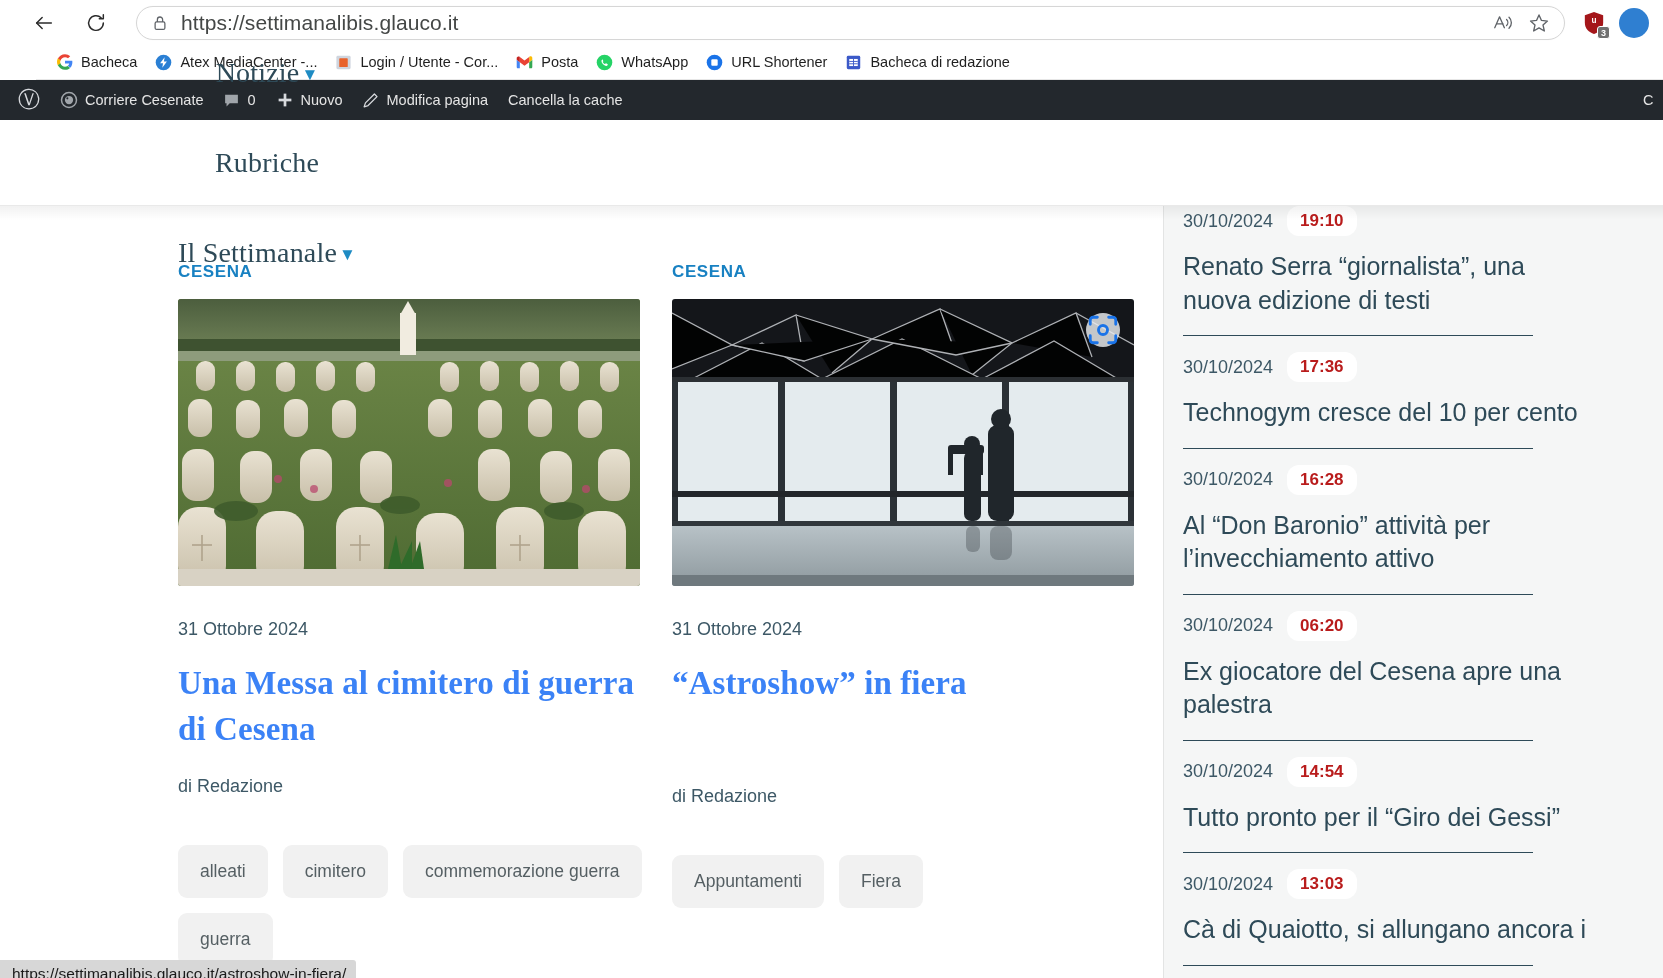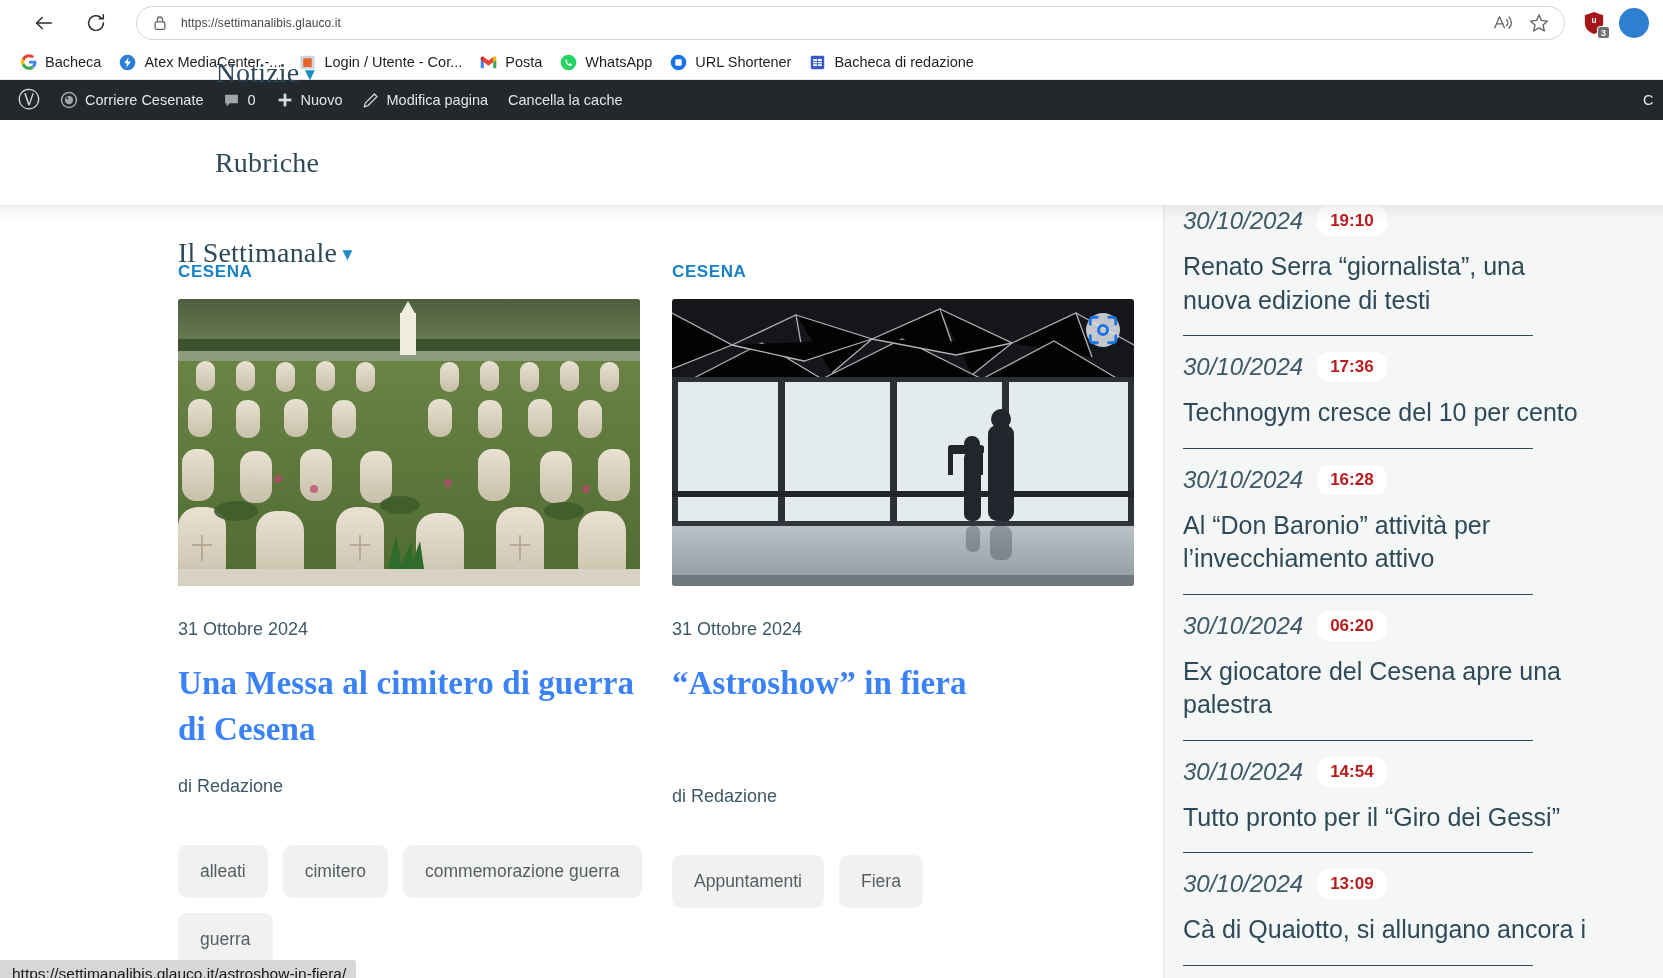--- a/index.html
+++ b/index.html
@@ -42,21 +42,21 @@
     border: 1px solid #d6d6d6;
     border-radius: 17px;
     display: flex;
     align-items: center;
     padding: 0 10px 0 14px;
     box-shadow: 0 0 0 0.5px rgba(0,0,0,0.02);
   }
   .lock-icon { width: 18px; height: 18px; flex:none; color:#5f6368; margin-right: 12px; }
   .omnibox-url {
     flex: 1;
-    font-size: 12px;
+    font-size: 21px;
     color: #444746;
     letter-spacing: 0.1px;
     white-space: nowrap;
     overflow: hidden;
   }
   .omni-action {
     width: 30px; height: 30px;
     display:flex; align-items:center; justify-content:center;
     color:#5f6368; flex:none;
     margin-left: 6px;
@@ -87,20 +87,21 @@
 
   
   .bookmarks-bar {
     height: 35px;
     display: flex;
     align-items: center;
     padding: 0 10px 0 12px;
     gap: 2px;
     background: #ffffff;
     border-bottom: 1px solid #e6e6e6;
+    margin-left: 36px;
   }
   .bookmark {
     display: flex;
     align-items: center;
     gap: 8px;
     padding: 4px 8px;
     border-radius: 5px;
     font-size: 14.5px;
     color: #1f1f1f;
     white-space: nowrap;
@@ -257,21 +258,21 @@
     background:#e3e4e4;
   }
   .news-item {
     padding: 16px 0 18px 0;
     margin-right: 0;
     border-bottom: 1px solid #2e4a58;
     width: 350px;
   }
   .news-item:first-child { padding-top: 0; }
   .news-meta { display: flex; align-items: center; gap: 14px; }
-  .news-date { font-size: 24px; color: #3d5866; font-style: italic; }
+  .news-date { font-size: 18px; color: #3d5866; }
   .news-time {
     background: #ffffff;
     border-radius: 12px;
     padding: 5px 13px;
     font-size: 17px;
     font-weight: 700;
     color: #b91c1c;
   }
   .news-title {
     font-size: 25px;
@@ -705,20 +706,20 @@
     <div class="news-item">
       <div class="news-meta">
         <span class="news-date">30/10/2024</span>
         <span class="news-time">14:54</span>
       </div>
       <div class="news-title">Tutto pronto per il “Giro dei Gessi”</div>
     </div>
     <div class="news-item">
       <div class="news-meta">
         <span class="news-date">30/10/2024</span>
-        <span class="news-time">13:09</span>
+        <span class="news-time">13:03</span>
       </div>
       <div class="news-title">Cà di Quaiotto, si allungano ancora i</div>
     </div>
   </aside>
 
   <div class="status-bar">https://settimanalibis.glauco.it/astroshow-in-fiera/</div>
 </div>
 
 </body></html>

